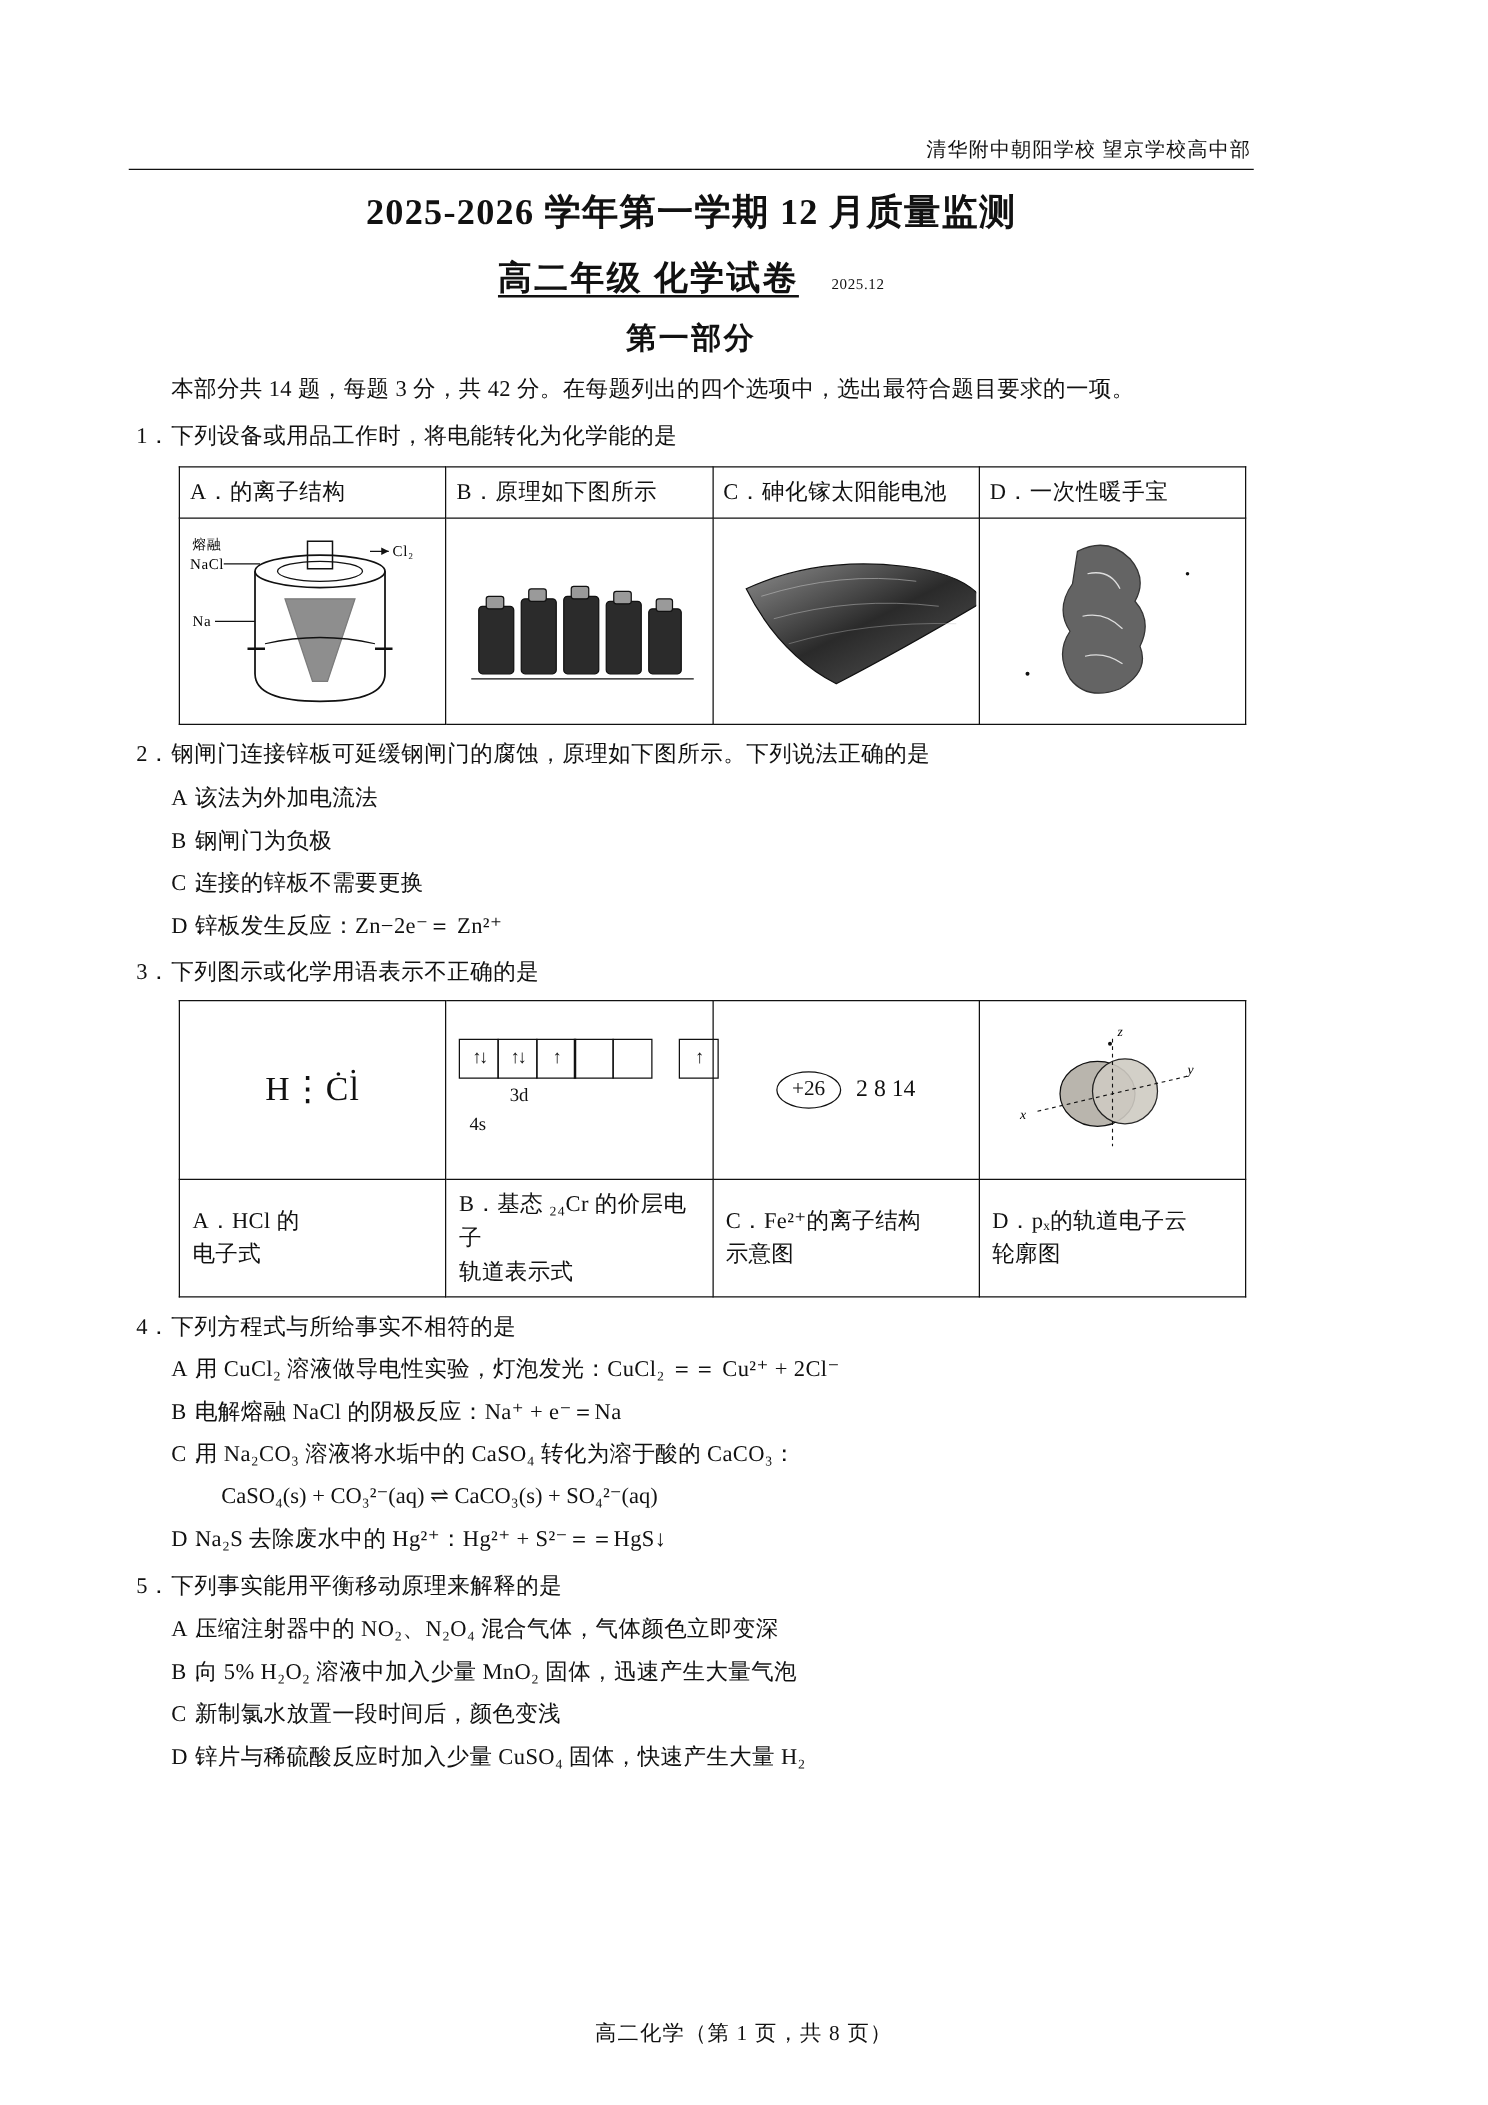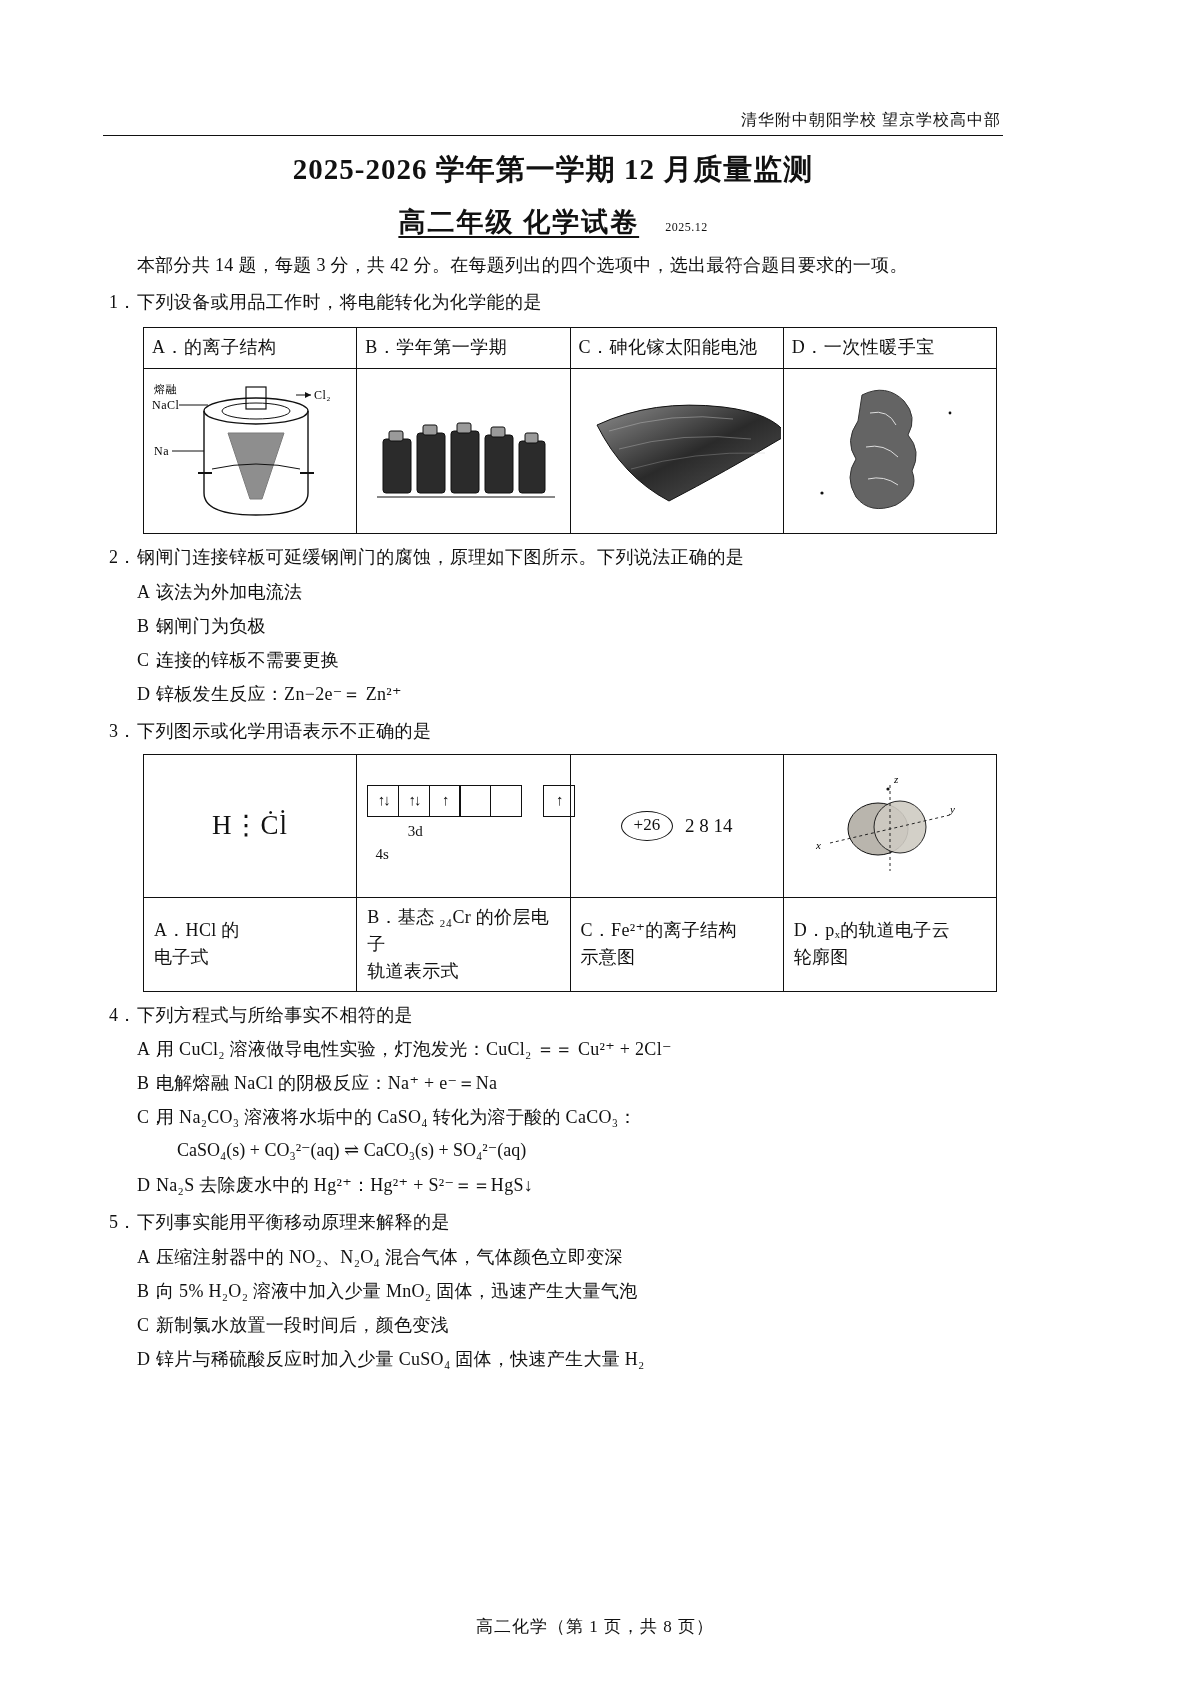--- a/index.html
+++ b/index.html
@@ -262,32 +262,33 @@
     <hr class="hr-top">
 
     <div class="title-main">2025-2026 学年第一学期 12 月质量监测</div>
 
     <div class="title-sub-row">
       <span class="title-sub">高二年级 化学试卷</span>
       <span class="title-date">2025.12</span>
     </div>
 
 
+    <div class="part-title">第一部分</div>
     <div class="part-desc">本部分共 14 题，每题 3 分，共 42 分。在每题列出的四个选项中，选出最符合题目要求的一项。</div>
 
     <div class="q">
       <div class="q-stem">
         <span class="q-num">1．</span>
         <span class="q-text">下列设备或用品工作时，将电能转化为化学能的是</span>
       </div>
       <table class="tbl1">
         <tbody>
             <tr>
           <td>A．的离子结构</td>
-          <td>B．学年第一学期</td>
+          <td>B．原理如下图所示</td>
           <td>C．砷化镓太阳能电池</td>
           <td>D．一次性暖手宝</td>
         </tr>
         <tr class="figrow">
           <td class="imgcell">
             <div class="fig-box">
               <svg viewBox="0 0 210 156" width="210" height="156">
                 <text x="8" y="20" font-size="11" font-family="Liberation Serif, serif">熔融</text>
                 <text x="6" y="36" font-size="12" font-family="Liberation Serif, serif">NaCl</text>
                 <text x="8" y="82" font-size="12" font-family="Liberation Serif, serif">Na</text>

